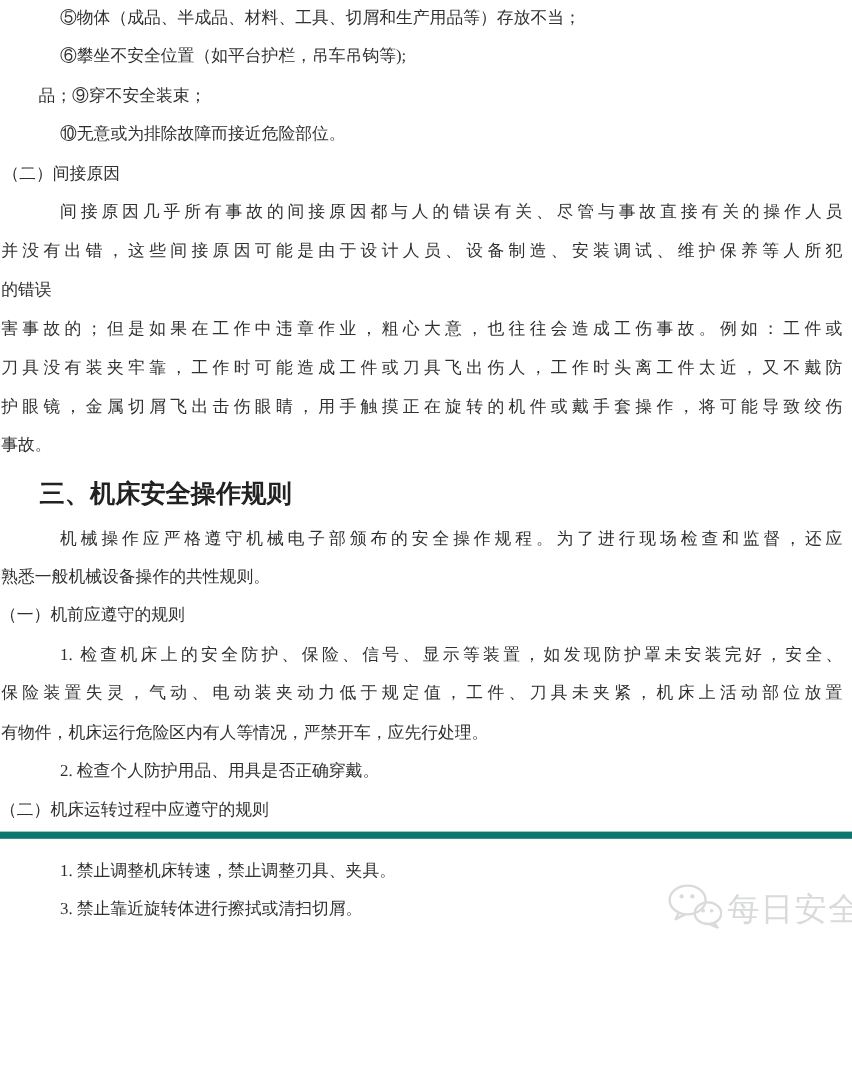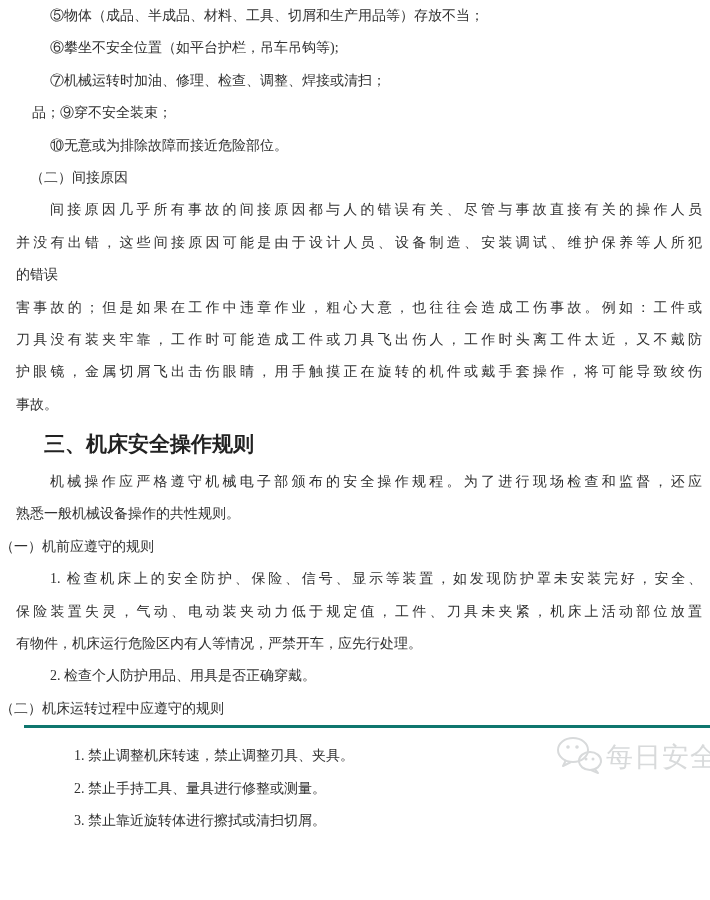--- a/index.html
+++ b/index.html
@@ -21,38 +21,37 @@
     padding-right: 8px;
     color: #303030;
   }
   .line.j {
     white-space: normal;
     overflow: hidden;
     text-align: justify;
     text-align-last: justify;
   }
   .m-item  { margin-left: 50px; }
-  .m-cont  { margin-left: 16px;  }
+  .m-cont  { margin-left: 1px;  }
   .m-cont2 { margin-left: 32px; }
-  .m-h2a   { margin-left: 30px; }
+  .m-h2a   { margin-left: 2px; }
   .m-h2b   { }
   .heading {
     height: 45px;
     line-height: 45px;
-    margin-left: 44px;
+    margin-left: 33px;
     font-size: 21px;
     font-weight: bold;
     color: #222222;
     font-family: "Liberation Sans", "DejaVu Sans", sans-serif;
     white-space: nowrap;
   }
   .bottom-list {
-    border-top: 3px solid #0f766e;
+    border-top: 6px solid #0f766e;
     padding-top: 12px;
-    margin-left: 24px;
   }
   .watermark {
     position: absolute;
     top: 736px;
     left: 556px;
     z-index: 0;
     display: flex;
     align-items: center;
     white-space: nowrap;
     color: #d8dadb;
@@ -83,21 +82,20 @@
         <circle cx="37" cy="23" r="1.5" fill="#d8dadb"></circle>
       </svg>
     </span>
     <span class="watermark-text">每日安全生产</span>
   </div>
 
   <div class="doc">
     <div id="main-block">
         <div class="line m-item">⑤物体（成品、半成品、材料、工具、切屑和生产用品等）存放不当；</div>
         <div class="line m-item">⑥攀坐不安全位置（如平台护栏，吊车吊钩等);</div>
-        <div class="line m-item">⑦机械运转时加油、修理、检查、调整、焊接或清扫；</div>
         <div class="line m-cont2">品；⑨穿不安全装束；</div>
         <div class="line m-item">⑩无意或为排除故障而接近危险部位。</div>
         <div class="line m-h2a">（二）间接原因</div>
         <div class="line m-item j">间接原因几乎所有事故的间接原因都与人的错误有关、尽管与事故直接有关的操作人员</div>
         <div class="line m-cont j">并没有出错，这些间接原因可能是由于设计人员、设备制造、安装调试、维护保养等人所犯</div>
         <div class="line m-cont">的错误</div>
         <div class="line m-cont j">害事故的；但是如果在工作中违章作业，粗心大意，也往往会造成工伤事故。例如：工件或</div>
         <div class="line m-cont j">刀具没有装夹牢靠，工作时可能造成工件或刀具飞出伤人，工作时头离工件太近，又不戴防</div>
         <div class="line m-cont j">护眼镜，金属切屑飞出击伤眼睛，用手触摸正在旋转的机件或戴手套操作，将可能导致绞伤</div>
         <div class="line m-cont">事故。</div>
@@ -106,18 +104,17 @@
         <div class="line m-cont">熟悉一般机械设备操作的共性规则。</div>
         <div class="line m-h2b">（一）机前应遵守的规则</div>
         <div class="line m-item j">1. 检查机床上的安全防护、保险、信号、显示等装置，如发现防护罩未安装完好，安全、</div>
         <div class="line m-cont j">保险装置失灵，气动、电动装夹动力低于规定值，工件、刀具未夹紧，机床上活动部位放置</div>
         <div class="line m-cont">有物件，机床运行危险区内有人等情况，严禁开车，应先行处理。</div>
         <div class="line m-item">2. 检查个人防护用品、用具是否正确穿戴。</div>
         <div class="line m-h2b">（二）机床运转过程中应遵守的规则</div>
       </div>
     <div class="bottom-list" id="bottom-block">
         <div class="line m-item">1. 禁止调整机床转速，禁止调整刃具、夹具。</div>
-        <div class="line m-item">2. 禁止手持工具、量具进行修整或测量。</div>
         <div class="line m-item">3. 禁止靠近旋转体进行擦拭或清扫切屑。</div>
       </div>
   </div>
 
 </div>
 
 </body></html>

